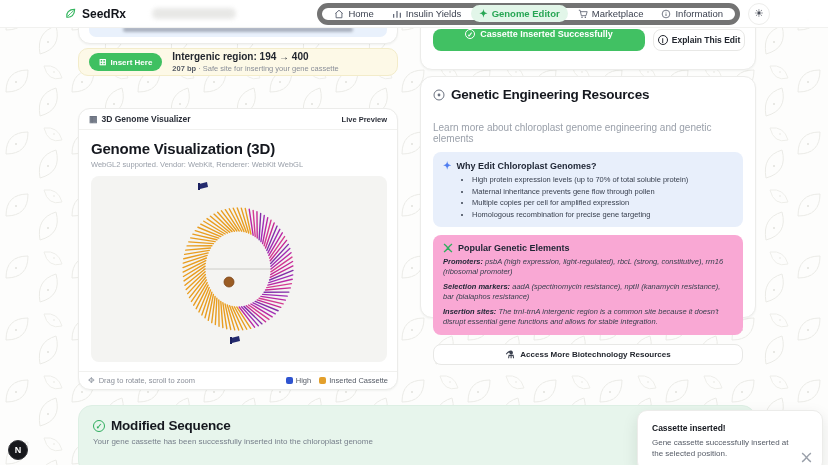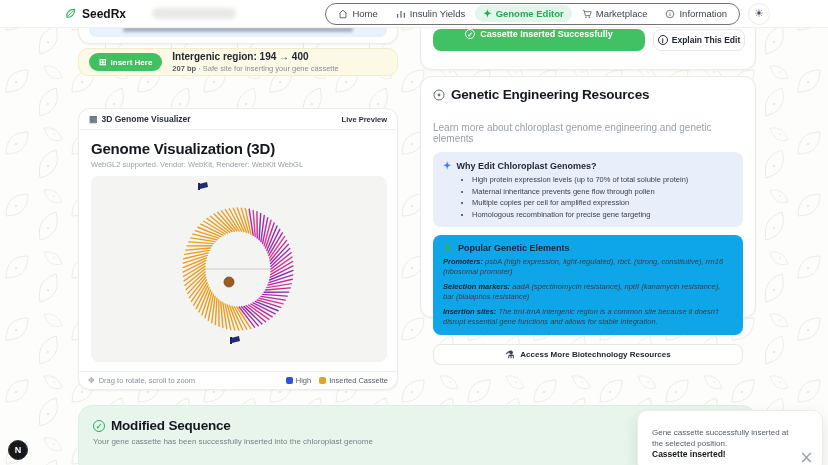--- a/index.html
+++ b/index.html
@@ -7,21 +7,21 @@
   body { font-family:"Liberation Sans", sans-serif; color:#1f2430; }
   #page { position:relative; width:828px; height:465px; overflow:hidden; background:#fdfdfc; }
   #bg-pattern { position:absolute; inset:0; z-index:0; }
 
   
   #navbar { position:absolute; top:0; left:0; width:828px; height:28px; background:rgba(255,255,255,.96);
             border-bottom:1px solid #f1f1ef; z-index:30; display:flex; align-items:center; }
   .brand { display:flex; align-items:center; gap:5px; margin-left:64px; font-weight:bold; font-size:12px; color:#12141a; }
   .leaf { width:13px; height:13px; }
   .blur-pill { width:84px; height:11px; margin-left:26px; border-radius:6px; background:#d9d9d6; filter:blur(2px); opacity:.6; }
-  #nav-group { margin-left:auto; display:flex; align-items:center; gap:2px; background:#fff; border:1px solid #737373;
+  #nav-group { margin-left:auto; display:flex; align-items:center; gap:2px; background:#fff; border:5px solid #737373;
                border-radius:999px; padding:2px 4px; height:22px; }
   .nav-item { display:flex; align-items:center; gap:4px; font-size:9.5px; color:#3c4250; padding:3px 8px; border-radius:999px;
               cursor:pointer; white-space:nowrap; }
   .nav-item .nic { width:10px; height:10px; display:inline-block; }
   .nav-item.active { background:#e2f6e9; color:#27a654; font-weight:bold; }
   .nav-item.active .spark { color:#27a654; }
   .spark { font-size:10px; line-height:10px; }
   #theme-toggle { width:22px; height:22px; border-radius:50%; background:#fff; border:1px solid #ededeb; margin:0 58px 0 8px;
                   display:flex; align-items:center; justify-content:center; font-size:11px; color:#4a4f5a; cursor:pointer; }
 
@@ -66,21 +66,21 @@
   #explain-btn { position:absolute; left:232px; top:38px; width:92px; height:22px; background:#fff; border:1px solid #e8e8e6; border-radius:8px;
                  color:#23272f; font-weight:bold; font-size:8.5px; display:flex; align-items:center; justify-content:center; gap:4px; cursor:pointer; }
   .ci { width:10px; height:10px; border:1px solid currentColor; border-radius:50%; font-size:7px; line-height:9px; text-align:center;
         display:inline-block; font-weight:bold; }
 
   #res-card { left:420px; top:76px; width:336px; height:242px; padding:10px 12px; }
   #res-title { display:flex; align-items:center; gap:6px; font-size:13.5px; font-weight:bold; color:#15181f; letter-spacing:-.2px; }
   #res-sub { font-size:10px; color:#9aa0aa; margin-top:20px; }
   .info-box { border-radius:8px; padding:8px 10px; margin-top:8px; }
   #why-box { background:#e8effb; }
-  #elem-box { background:#0ea5e9; }
+  #elem-box { background:#f9a8d4; }
   .box-title { display:flex; align-items:center; gap:5px; font-size:9px; font-weight:bold; color:#1d2433; }
   .box-intro { font-size:7.5px; color:#8a93a5; margin-top:4px; }
   #why-box ul { margin:4px 0 0 29px; }
   #why-box li { font-size:7.5px; color:#39404f; margin-top:2.5px; }
   .elem-row { font-size:7.5px; color:#39404f; margin-top:4.5px; line-height:1.35;font-style:italic; }
   .elem-row b { color:#1d2433; }
   .blue-spark { color:#4f7df0; font-size:10px; }
   .dna-ic { width:10px; height:10px; }
   #access-btn { margin-top:9px; width:100%; height:21px; background:#fff; border:1px solid #e8e8e6; border-radius:8px; color:#23272f;
                 font-size:8px; font-weight:bold; display:flex; align-items:center; justify-content:center; gap:6px; cursor:pointer; }
@@ -383,22 +383,22 @@
 
   <section id="modified">
     <div id="mod-title">
       <span class="check-ic">✓</span>
       <span>Modified Sequence</span>
     </div>
     <div id="mod-sub">Your gene cassette has been successfully inserted into the chloroplast genome</div>
   </section>
 
   <div id="toast">
+    <div id="toast-title">Cassette inserted!</div>
     <div id="toast-body">Gene cassette successfully inserted at the selected position.</div>
-    <div id="toast-title">Cassette inserted!</div>
     <svg id="toast-ic" viewBox="0 0 10 10">
       <path d="M1 1 C5 4 5 6 9 9 M9 1 C5 4 5 6 1 9" fill="none" stroke="#9aa0aa" stroke-width="1.2"></path>
     </svg>
   </div>
 
   <div id="dev-badge">
     <span>N</span>
   </div>
 
 </div>

